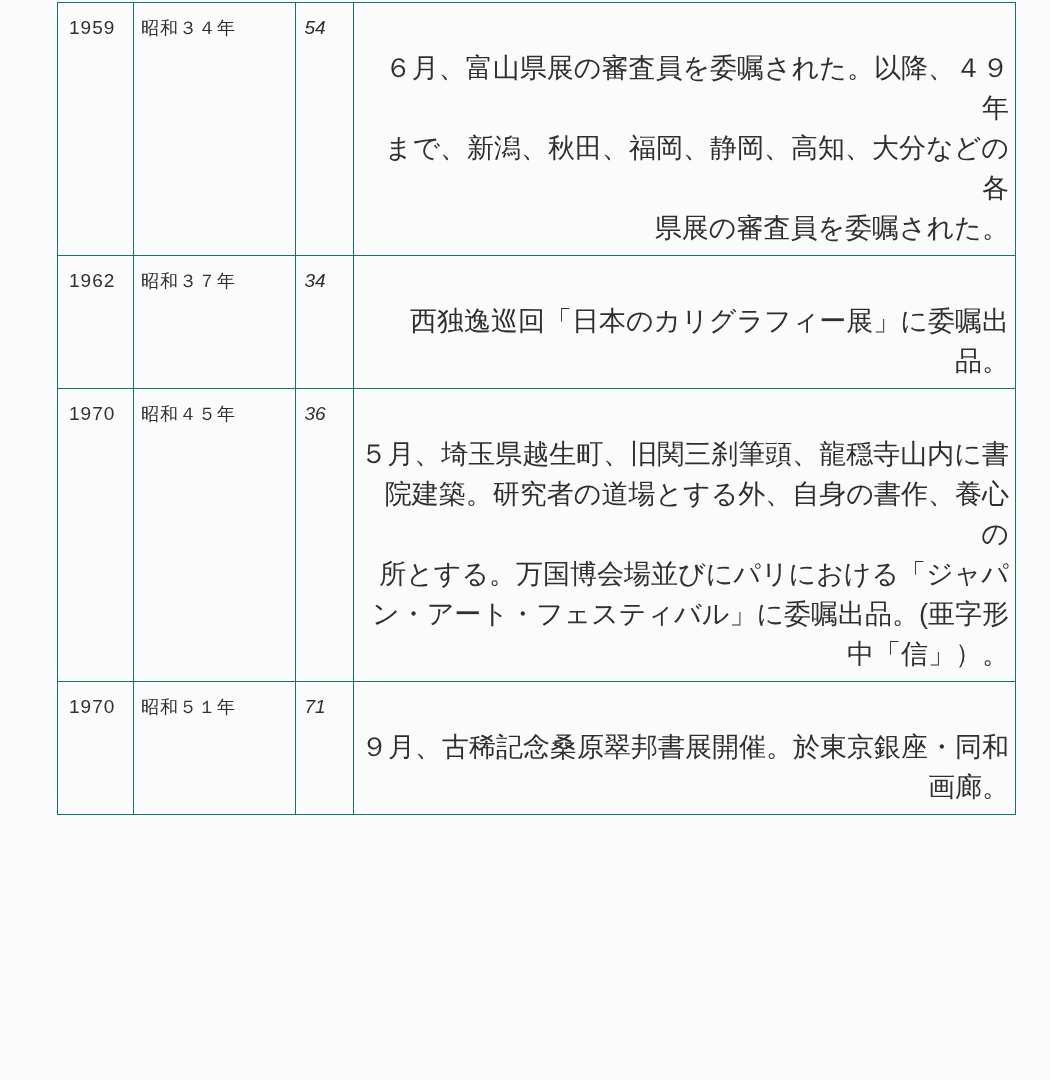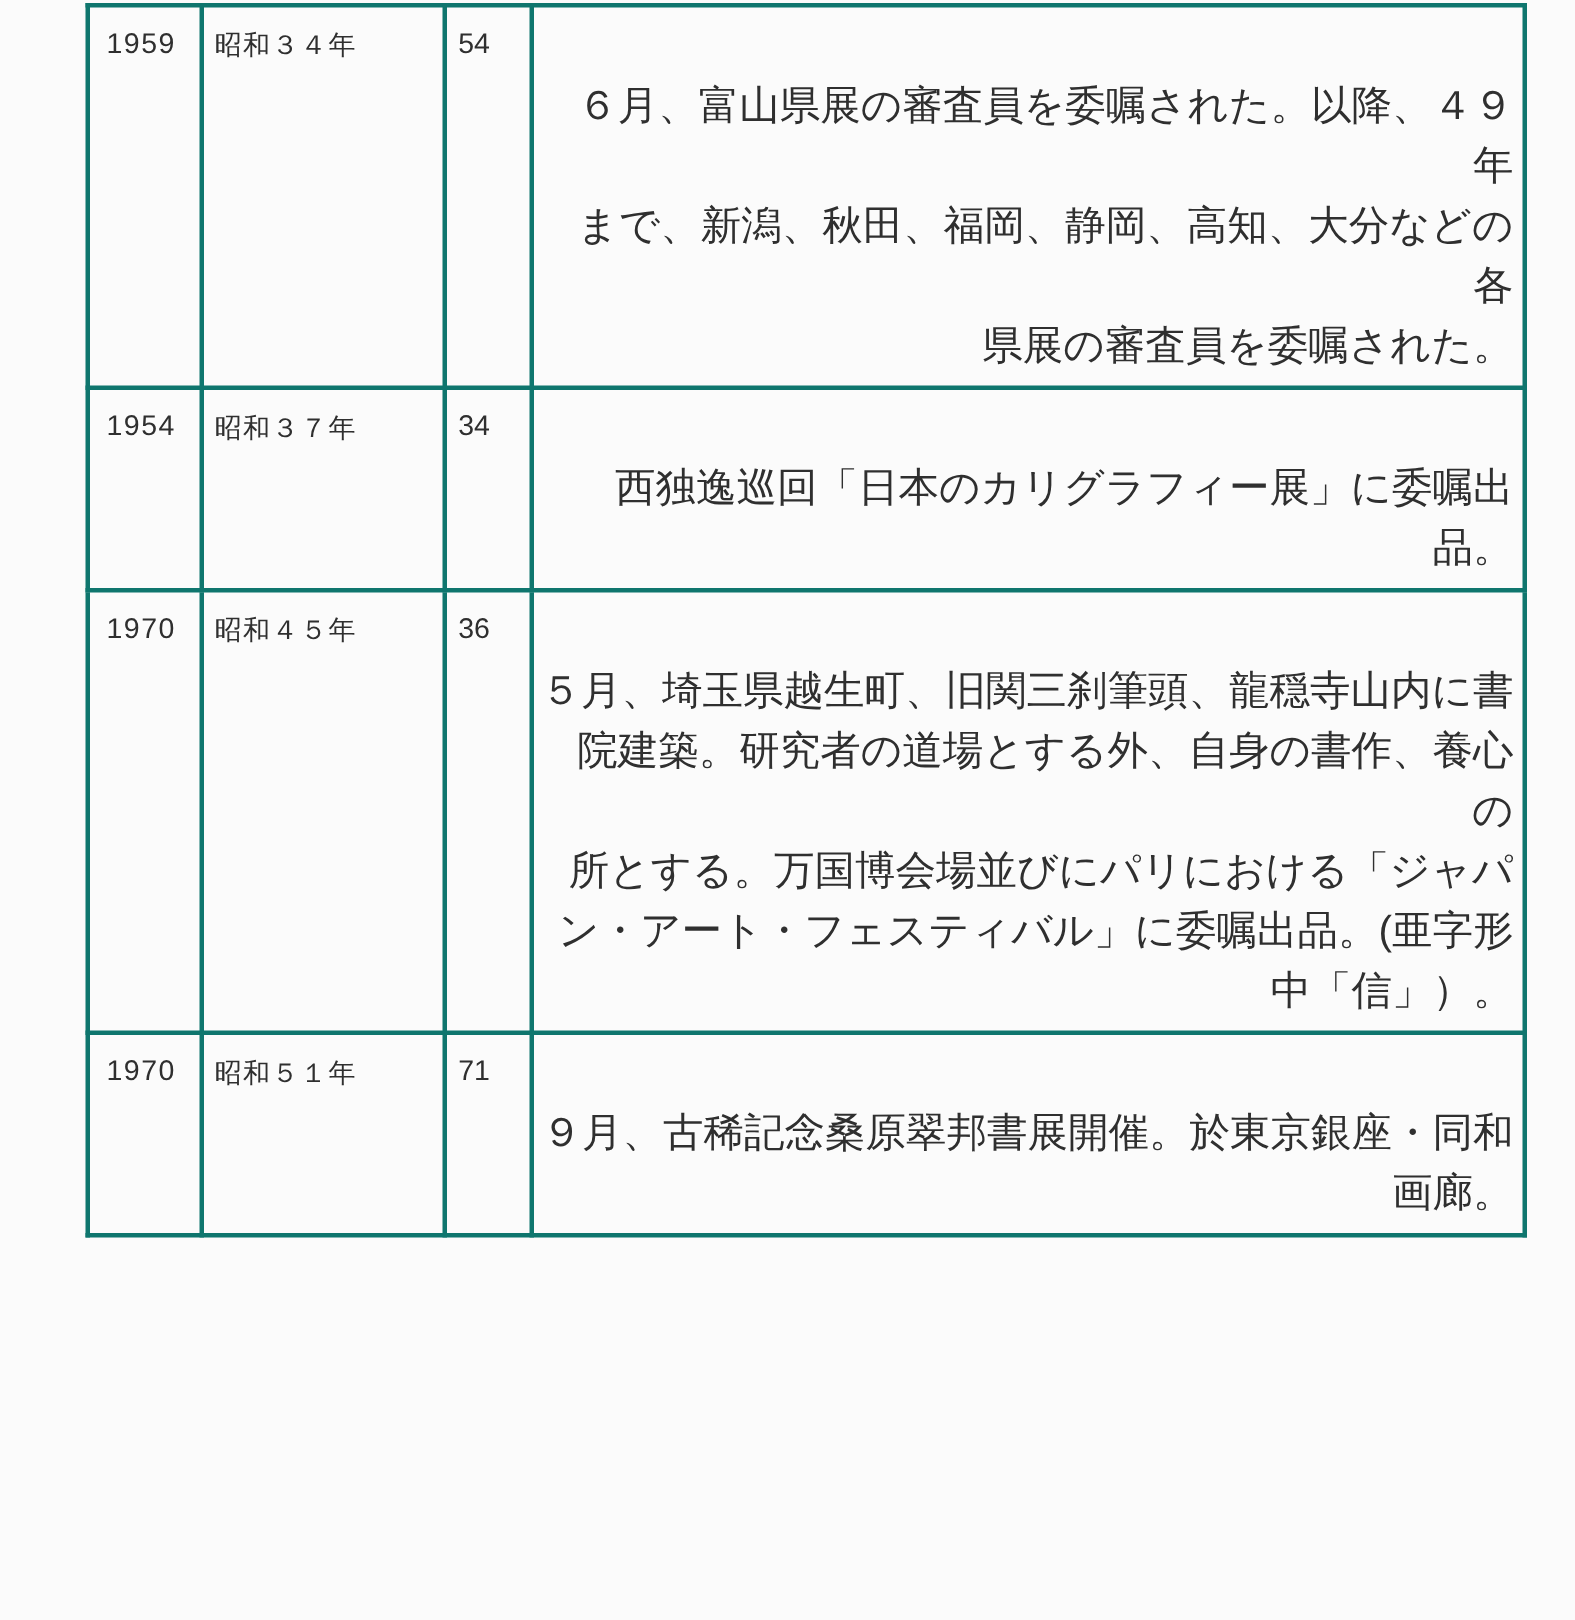--- a/index.html
+++ b/index.html
@@ -17,21 +17,21 @@
   }
   table.chronology {
     position: absolute;
     left: 57px;
     top: 2px;
     width: 958px;
     border-collapse: collapse;
     table-layout: fixed;
   }
   table.chronology td {
-    border: 3px solid #0f766e;
+    border: 1px solid #0f766e;
     vertical-align: top;
     padding-top: 5px;
     padding-bottom: 7px;
     color: #2f2f2f;
   }
   td.c-year {
     font-size: 19px;
     line-height: 40px;
     padding-left: 11px;
     letter-spacing: 1px;
@@ -40,20 +40,21 @@
     font-size: 18px;
     line-height: 40px;
     padding-left: 7px;
     letter-spacing: 1px;
   }
   td.c-age {
     font-size: 19px;
     line-height: 40px;
     text-align: center;
     padding-right: 20px;
+    font-style: italic;
   }
   td.c-desc {
     font-size: 27px;
     line-height: 40px;
     padding-left: 4px;
     padding-right: 6px;
     white-space: pre-line;
     text-align: right;
   }
 </style>
@@ -80,21 +81,21 @@
       <span>54</span>
     </td>
     <td class="c-desc">
       <span>６月、富山県展の審査員を委嘱された。以降、４９年
 まで、新潟、秋田、福岡、静岡、高知、大分などの各
 県展の審査員を委嘱された。</span>
     </td>
   </tr>
         <tr>
     <td class="c-year">
-      <span>1954</span>
+      <span>1962</span>
     </td>
     <td class="c-era">
       <span>昭和３７年</span>
     </td>
     <td class="c-age">
       <span>34</span>
     </td>
     <td class="c-desc">
       <span>西独逸巡回「日本のカリグラフィー展」に委嘱出品。</span>
     </td>

